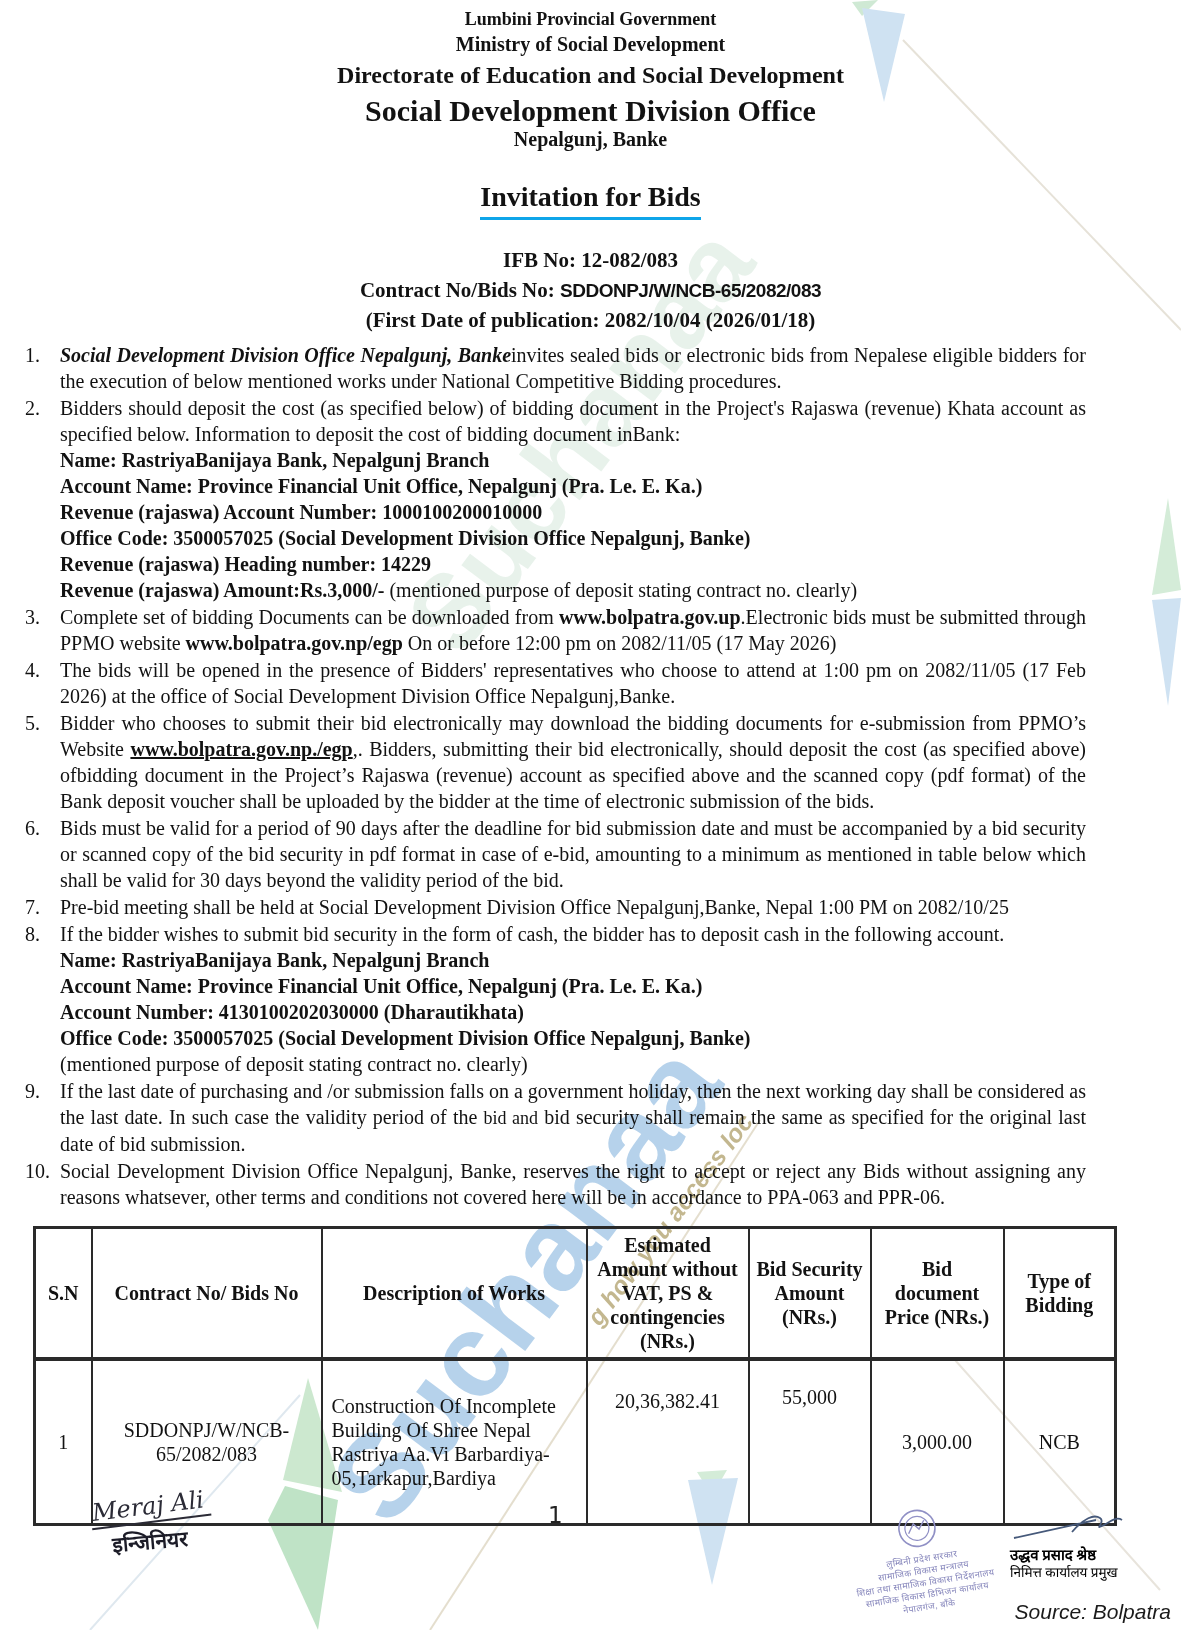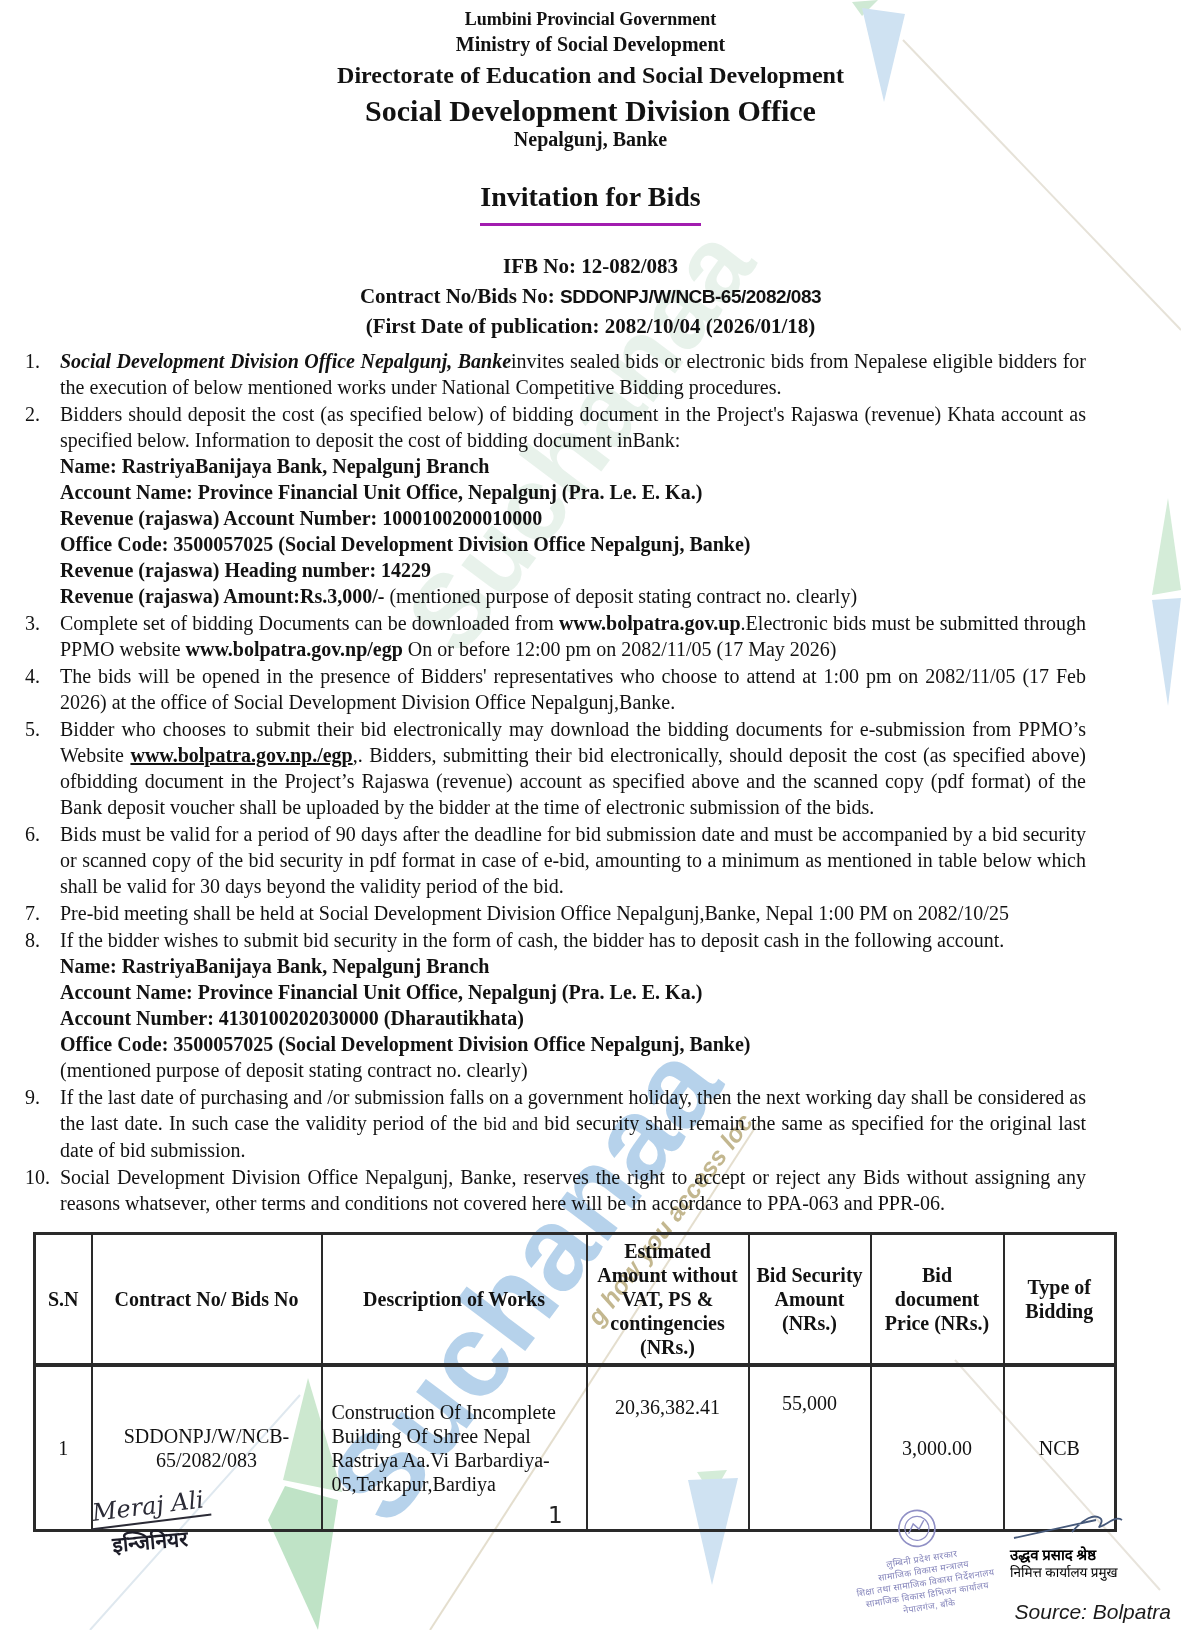--- a/index.html
+++ b/index.html
@@ -24,21 +24,21 @@
   
   #content{position:relative; z-index:1;}
   .ctr{text-align:center;}
   .h1{font-size:18px; font-weight:bold; padding-top:9px;}
   .h2{font-size:20px; font-weight:bold; margin-top:3px;}
   .h3{font-size:24px; font-weight:bold; margin-top:6px;}
   .h4{font-size:30px; font-weight:bold; margin-top:5px;}
   .h5{font-size:20px; font-weight:bold; }
   .title-wrap{margin-top:30px;}
   .doc-title{display:inline-block; font-size:28px; font-weight:bold;
-    border-bottom:3px solid #a21caf; padding-bottom:10px;}
+    border-bottom:3px solid #0ea5e9; padding-bottom:4px;}
   .ifb{font-size:21px; font-weight:bold; margin-top:28px;}
   .contract-line{font-size:21px; font-weight:bold; margin-top:5px;}
   .contract-val{font-family:"Liberation Sans", sans-serif; font-size:19px; letter-spacing:-0.5px;}
   .pubdate{font-size:21px; font-weight:bold; margin-top:5px;}
   
   #list{margin-top:9px;}
   .li{display:flex; margin:0 95px 1px 25px; font-size:20px; line-height:26px;}
   .li .num{flex:0 0 35px;}
   .li .body{flex:1; text-align:justify;}
   .b{font-weight:bold;} .bi{font-weight:bold; font-style:italic;}

